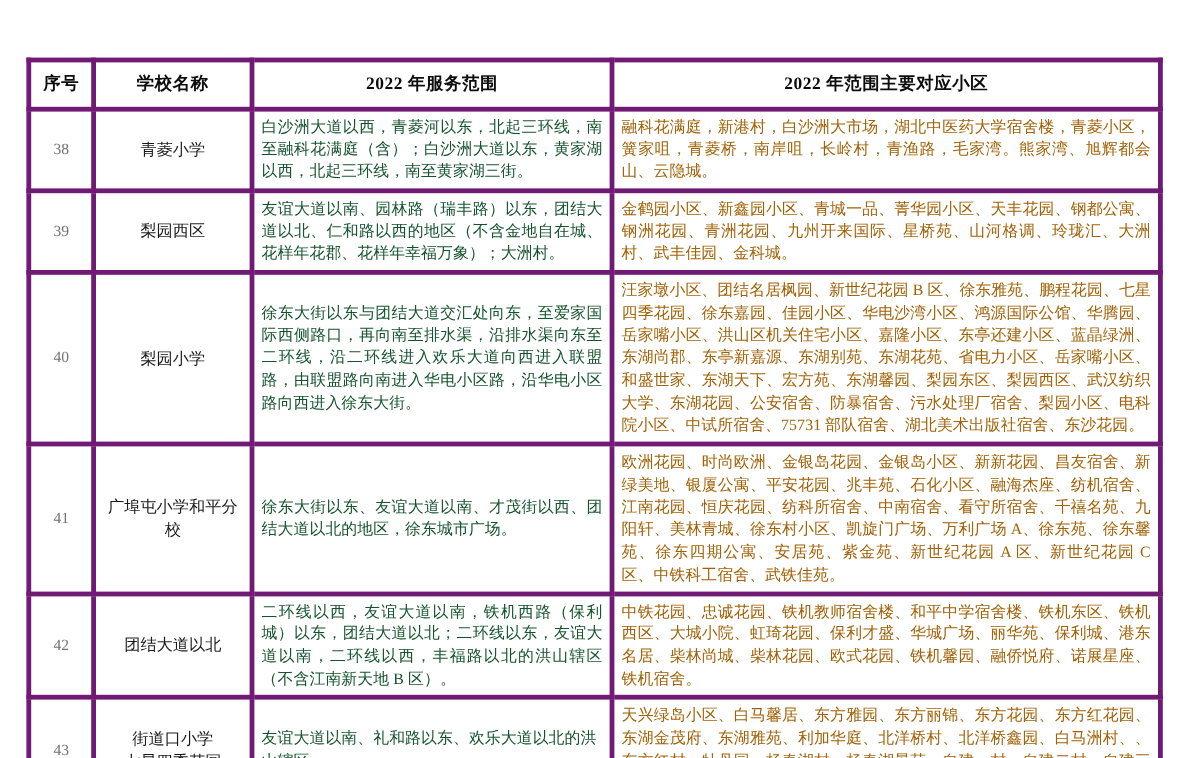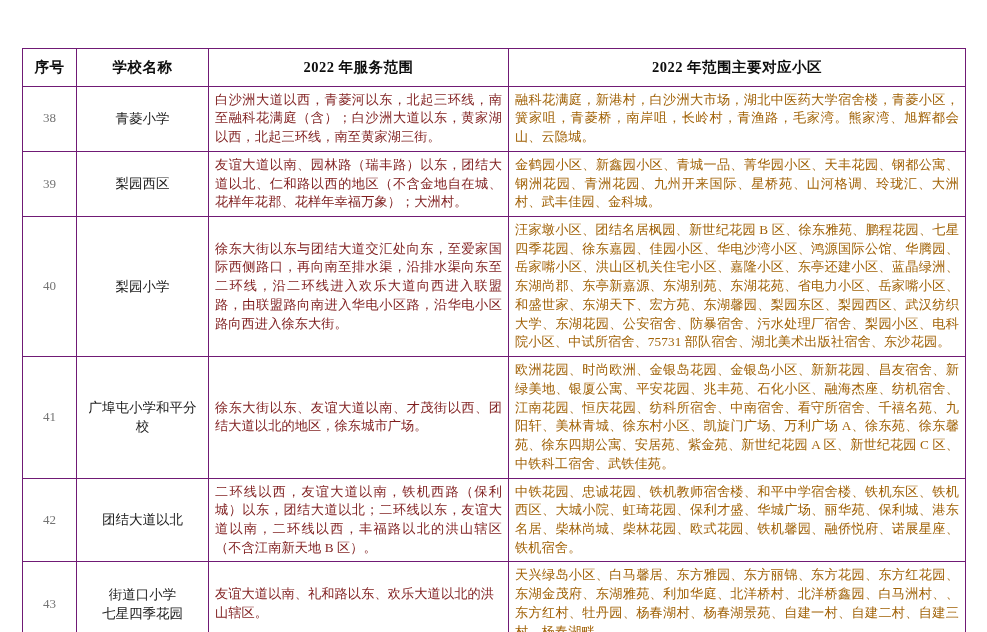--- a/index.html
+++ b/index.html
@@ -23,21 +23,21 @@
     padding: 48px 22px 18px 22px;
   }
   table.schedule {
     border-collapse: collapse;
     width: 943px;
     table-layout: fixed;
     background: #ffffff;
   }
   table.schedule th,
   table.schedule td {
-    border: 1px solid #701a75;
+    border: 4px solid #701a75;
     vertical-align: middle;
     padding: 4px 6px;
     line-height: 1.42;
     box-sizing: border-box;
   }
   table.schedule thead th {
     font-weight: bold;
     font-size: 14.5px;
     text-align: center;
     letter-spacing: 0.5px;
@@ -57,21 +57,21 @@
   td.school {
     text-align: center;
     font-size: 13.5px;
     color: #1a1a1a;
     line-height: 1.5;
   }
   td.scope {
     text-align: justify;
     text-justify: inter-ideograph;
     font-size: 13.2px;
-    color: #7f1d1d;
+    color: #14532d;
     letter-spacing: 0.1px;
   }
   td.areas {
     text-align: justify;
     text-justify: inter-ideograph;
     font-size: 13.2px;
     color: #a16207;
     letter-spacing: 0.1px;
   }
   td.scope.single-line,

